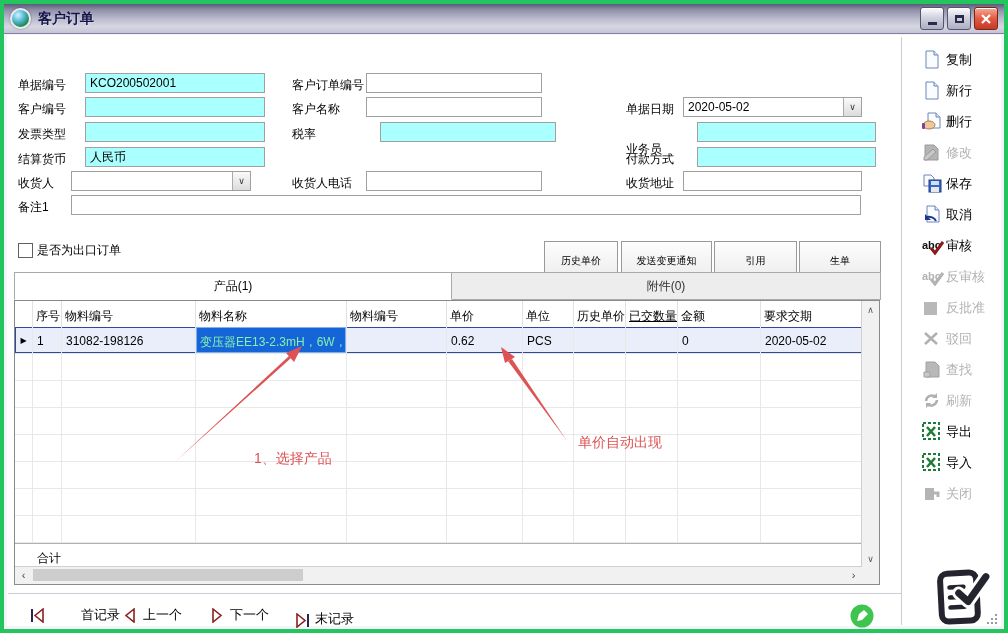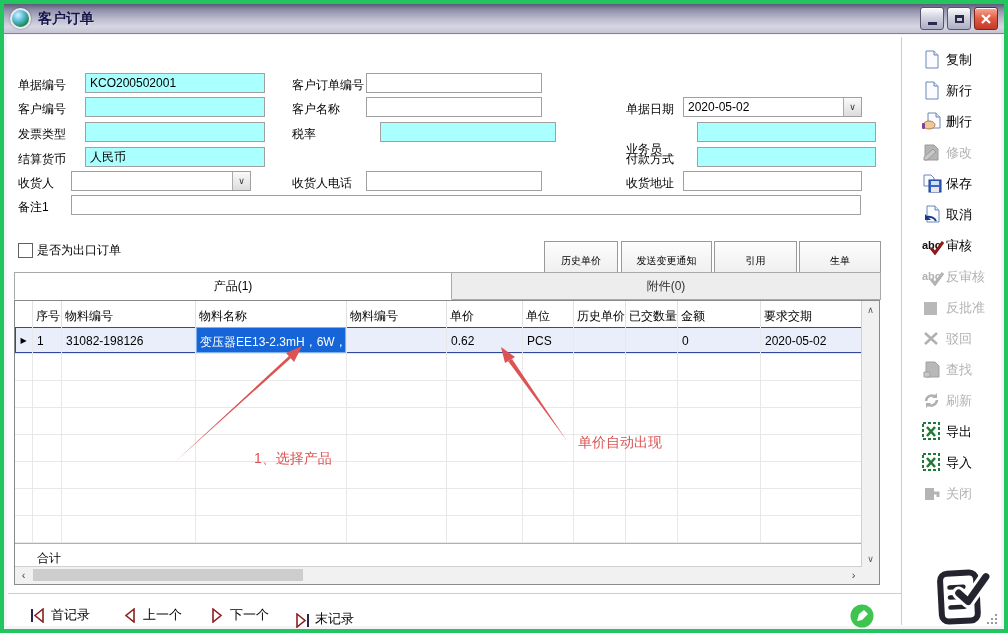--- a/index.html
+++ b/index.html
@@ -68,21 +68,21 @@
   
   .grid-box{position:absolute;left:10px;top:296px;width:866px;height:285px;border:1px solid #8a8a8a;background:#fff;box-sizing:border-box;}
   .grid-header{position:absolute;left:0;top:0;right:17px;height:26px;border-bottom:1px solid #808080;display:flex;background:#fff;}
   .gh-cell{box-sizing:border-box;border-right:1px solid #e2e2e2;font-size:12px;padding:7px 3px 0;white-space:nowrap;overflow:hidden;}
   .grid-body{position:absolute;left:0;top:26px;right:17px;height:216px;overflow:hidden;}
   .g-row{display:flex;height:27px;box-sizing:border-box;border-bottom:1px solid #e8e8e8;}
   .g-cell{box-sizing:border-box;border-right:1px solid #e8e8e8;font-size:12px;padding:7px 4px 0;white-space:nowrap;overflow:hidden;}
   .g-row.selected{background:#e9eefa;box-shadow:inset 0 0 0 1px #31479b;}
   .g-cell.marker{display:flex;align-items:center;justify-content:center;padding:0;}
   .row-marker-icon{font-size:8px;color:#000;}
-  .g-cell.name-selected{background:#1565d8;color:#ffffff;box-shadow:inset 0 0 0 1px #7fb0ef;}
+  .g-cell.name-selected{background:#1565d8;color:#86efac;box-shadow:inset 0 0 0 1px #7fb0ef;}
   .total-row{position:absolute;left:0;top:242px;right:17px;height:24px;border-top:1px solid #b0b0b0;font-size:12px;padding:6px 0 0 22px;box-sizing:border-box;background:#fff;}
   
   .v-scroll{position:absolute;right:0;top:0;width:17px;height:266px;background:#f1f1f1;border-left:1px solid #d0d0d0;}
   .vs-btn{height:17px;display:flex;align-items:center;justify-content:center;font-size:9px;color:#555;}
   .vs-btn.down{position:absolute;bottom:0;left:0;right:0;}
   .h-scroll{position:absolute;left:0;bottom:0;right:17px;height:17px;background:#f1f1f1;border-top:1px solid #d0d0d0;}
   .hs-btn{position:absolute;top:0;width:17px;height:16px;display:flex;align-items:center;justify-content:center;font-size:11px;color:#444;}
   .hs-btn.left{left:0;}
   .hs-btn.right{right:0;}
   .hs-thumb{position:absolute;left:18px;top:2px;height:12px;width:270px;background:#cdcdcd;}
@@ -189,21 +189,21 @@
   <div class="grid-box">
     <div class="grid-header" id="grid-header">
         <div class="gh-cell" style="width: 18px; flex: 0 0 auto;"></div>
         <div class="gh-cell" style="width: 29px; flex: 0 0 auto;">序号</div>
         <div class="gh-cell" style="width: 134px; flex: 0 0 auto;">物料编号</div>
         <div class="gh-cell" style="width: 151px; flex: 0 0 auto;">物料名称</div>
         <div class="gh-cell" style="width: 100px; flex: 0 0 auto;">物料编号</div>
         <div class="gh-cell" style="width: 76px; flex: 0 0 auto;">单价</div>
         <div class="gh-cell" style="width: 51px; flex: 0 0 auto;">单位</div>
         <div class="gh-cell" style="width: 52px; flex: 0 0 auto;">历史单价</div>
-        <div class="gh-cell" style="width: 52px; flex: 0 0 auto;">已交数量</div>
+        <div class="gh-cell" style="width: 52px; flex: 0 0 auto; text-decoration: underline;">已交数量</div>
         <div class="gh-cell" style="width: 83px; flex: 0 0 auto;">金额</div>
         <div class="gh-cell" style="flex: 1 1 0%;">要求交期</div>
       </div>
     <div class="grid-body" id="grid-body">
         <div class="g-row selected">
           <div class="g-cell marker" style="width: 18px; flex: 0 0 auto;">
             <span class="row-marker-icon">▶</span>
           </div>
           <div class="g-cell" style="width: 29px; flex: 0 0 auto;">1</div>
           <div class="g-cell" style="width: 134px; flex: 0 0 auto;">31082-198126</div>
@@ -488,21 +488,21 @@
   </div>
 
   <div class="sync-icon">
     <svg width="26" height="26" viewBox="0 0 26 26">
       <circle cx="13" cy="13" r="11.5" fill="#3ec44f"></circle>
       <path d="M8 18l2-7 5-4 4 4-6 6-5 1z" fill="#ffffff"></path>
     </svg>
   </div>
 
   <div class="record-nav" id="record-nav">
-      <div class="nav-item" style="left: 26px;">
+      <div class="nav-item" style="left: 26px; gap: 30px;">
         <span class="nav-icon">
           <svg width="16" height="15" viewBox="0 0 16 15">
             <rect x="1" y="1" width="2" height="13" fill="#26264f"></rect>
             <path d="M13 1L5 7.5 13 14z" fill="#fff" stroke="#8b2121" stroke-width="1.6"></path>
           </svg>
         </span>
         <span class="nav-label">首记录</span>
       </div>
       <div class="nav-item" style="left: 118px; text-align: right;">
         <span class="nav-icon">

